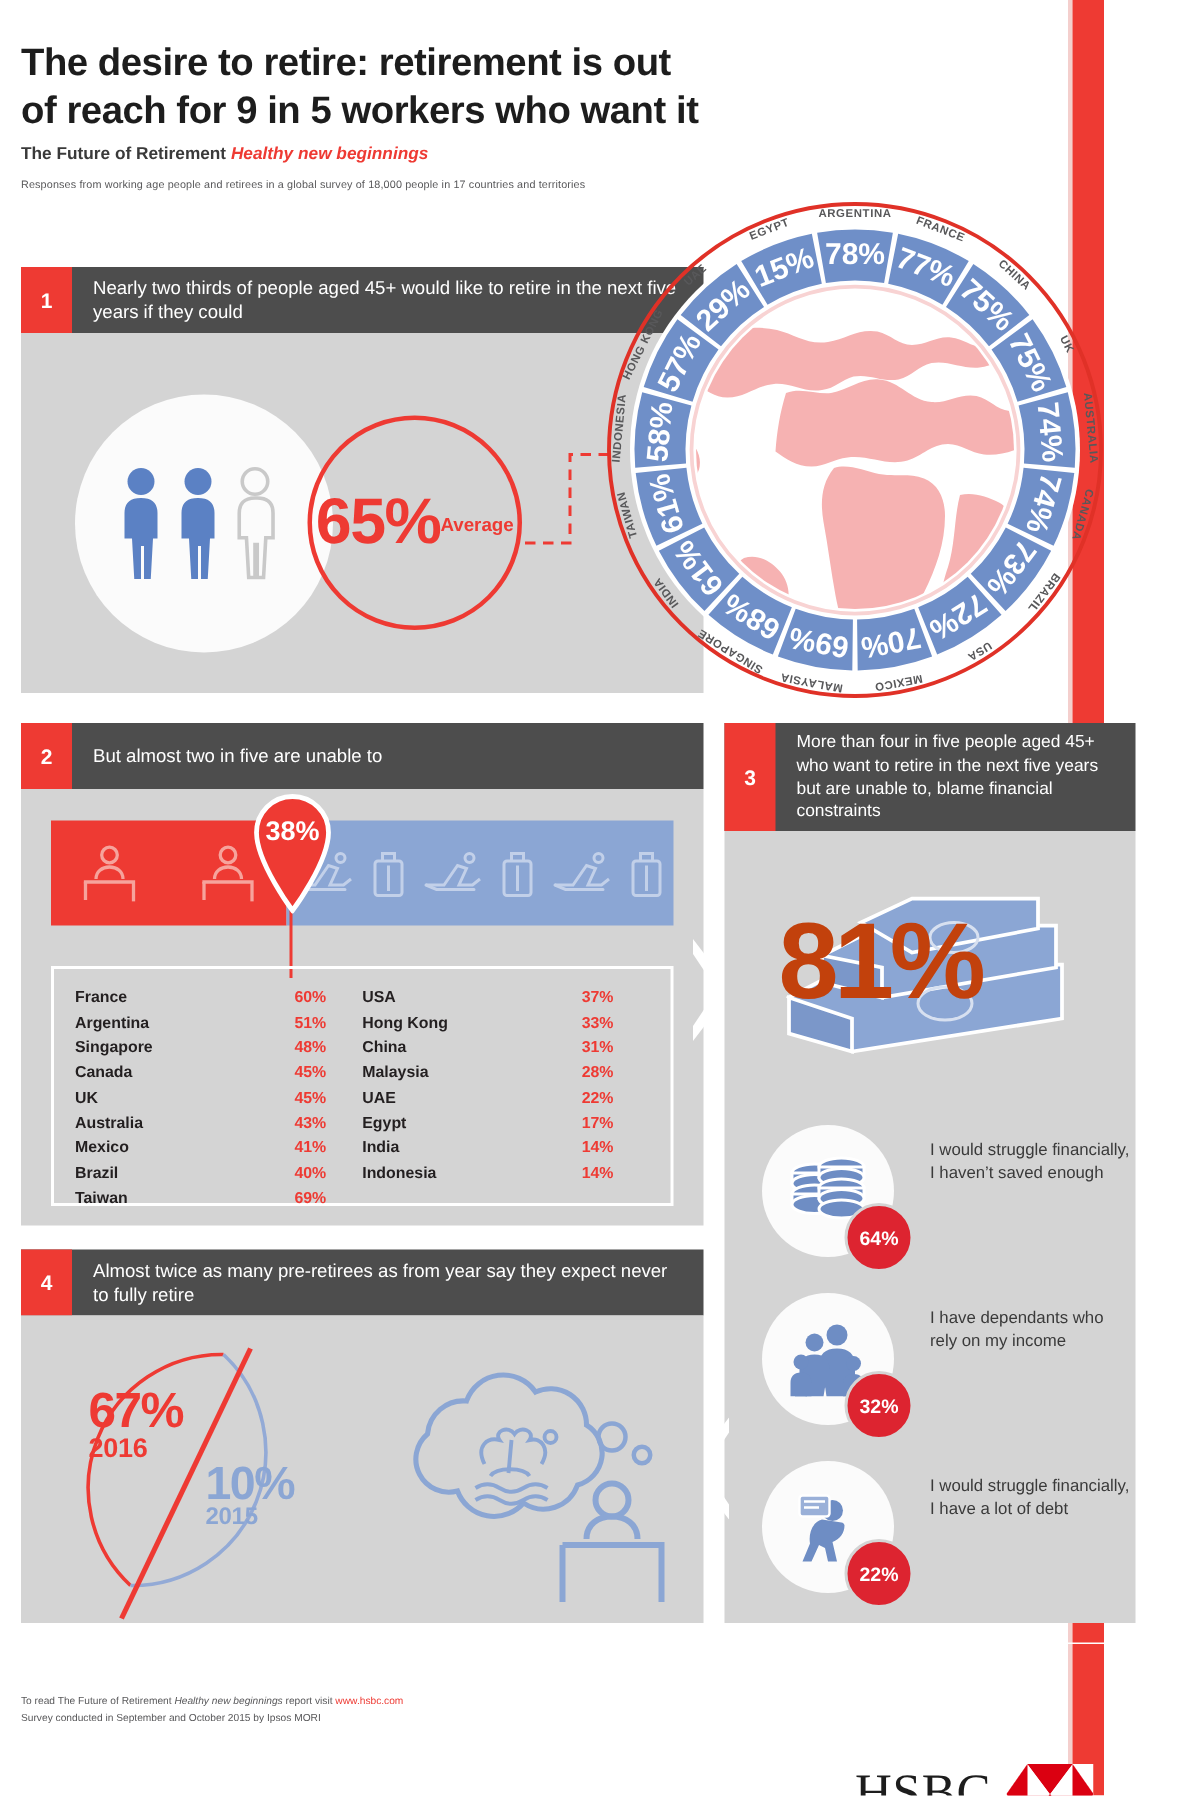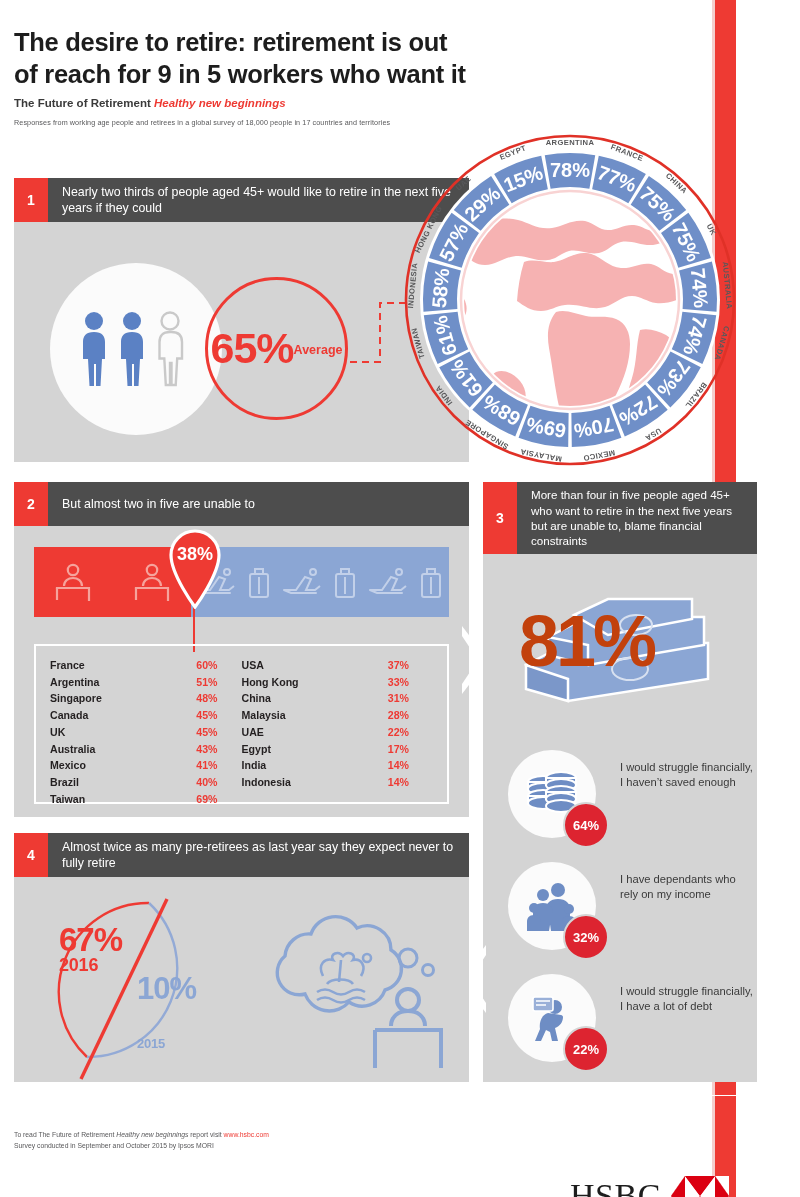--- a/index.html
+++ b/index.html
@@ -131,21 +131,21 @@
 
   
   #s4-head { left: 14px; top: 833px; width: 455px; }
   #s4-body { left: 14px; top: 877px; width: 455px; height: 205px; }
   .split-circle { position: absolute; left: 45px; top: 897px; width: 185px; height: 185px; }
   .sc-18 { position: absolute; left: 59px; top: 925px; color: #ee3a33; }
   .sc-18 .n { font-size: 33px; font-weight: bold; line-height: 0.9; letter-spacing: -1px; }
   .sc-18 .y { font-size: 18px; font-weight: bold; letter-spacing: -0.2px; }
   .sc-10 { position: absolute; left: 137px; top: 975px; color: #8ba6d4; }
   .sc-10 .n { font-size: 31px; font-weight: bold; line-height: 0.9; letter-spacing: -1px; }
-  .sc-10 .y { font-size: 13px; font-weight: bold; letter-spacing: -0.2px; margin-top: 33px; }
+  .sc-10 .y { font-size: 16px; font-weight: bold; letter-spacing: -0.2px; }
   .dream { position: absolute; left: 245px; top: 900px; width: 210px; height: 172px; }
 
   
   .footer-rule { position: absolute; left: 14px; top: 1095px; width: 744px; height: 1px; background: #ffffff; }
   .footer-txt { position: absolute; left: 14px; top: 1130px; font-size: 6.8px; line-height: 1.55; color: #58585a; }
   .footer-txt .it { font-style: italic; }
   .footer-txt .lnk { color: #ee3a33; }
   .hsbc { position: absolute; left: 570px; top: 1176px; display: flex; align-items: center; gap: 10px; }
   .hsbc-word { font-family: "Liberation Serif", serif; font-size: 34px; letter-spacing: 0.5px; color: #1d1d1d; }
 </style>
@@ -528,21 +528,21 @@
   </div>
 
   <div class="chev" style="left:458px; top:945px;">
     <svg width="30" height="68" viewBox="0 0 30 68">
         <path d="M28 0 L2 34 L28 68 L28 58 L12 34 L28 10 Z" fill="#ffffff"></path>
       </svg>
   </div>
 
   <div class="panel-head" id="s4-head">
     <div class="panel-num">4</div>
-    <div class="panel-head-text">Almost twice as many pre-retirees as last year say they expect never to fully retire</div>
+    <div class="panel-head-text">Almost twice as many pre-retirees as from year say they expect never to fully retire</div>
   </div>
   <div class="panel-body" id="s4-body"></div>
 
   <svg class="split-circle" viewBox="0 0 185 185">
     <path d="M104 6 A89 89 0 0 0 42 160" fill="none" stroke="#ee3a33" stroke-width="2.4"></path>
     <path d="M104 6 A89 89 0 0 1 42 160" fill="none" stroke="#93aad6" stroke-width="2.4"></path>
     <line x1="122" y1="2" x2="36" y2="182" stroke="#ee3a33" stroke-width="3.4"></line>
   </svg>
   <div class="sc-18">
     <div class="n">67%</div>

